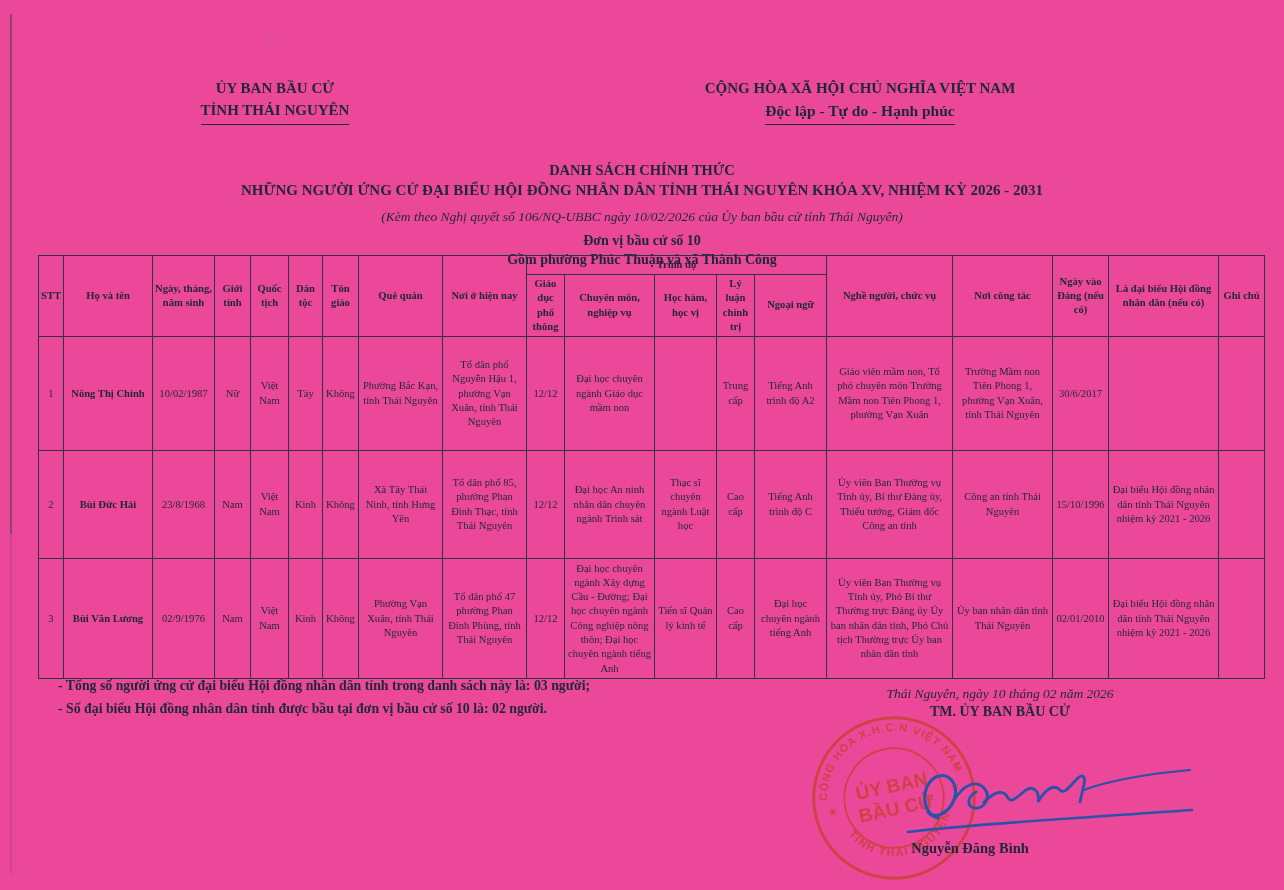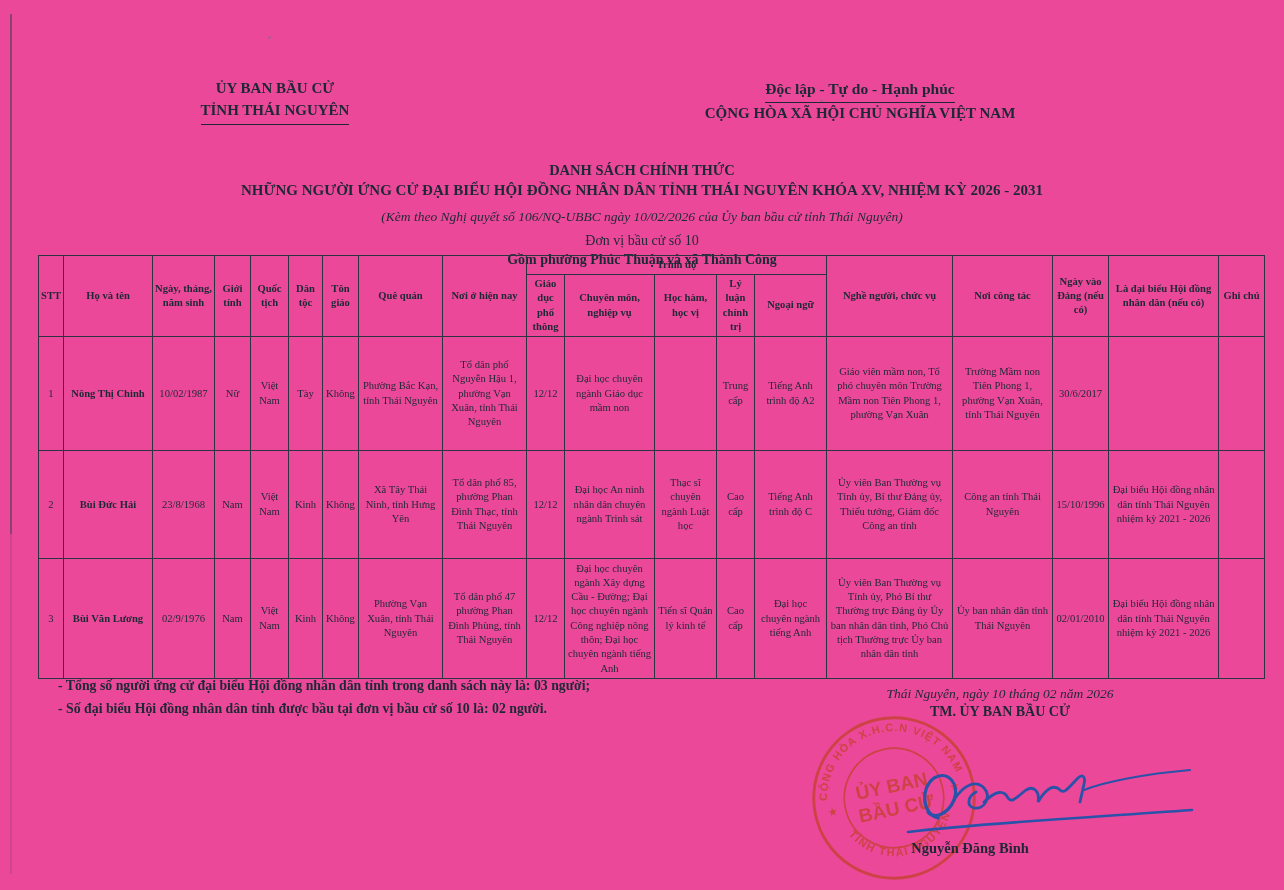--- a/index.html
+++ b/index.html
@@ -15,21 +15,21 @@
 
   .hdr-left{position:absolute;left:120px;top:78px;width:310px;text-align:center;font-weight:bold;font-size:15px;line-height:1.45;}
   .hdr-left .u{display:inline-block;border-bottom:1.6px solid #1d2836;padding-bottom:2px;}
   .hdr-right{position:absolute;left:650px;top:78px;width:420px;text-align:center;font-weight:bold;font-size:15px;line-height:1.45;}
   .hdr-right .u{display:inline-block;border-bottom:1.6px solid #1d2836;padding-bottom:2px;font-size:15.5px;}
 
   .title-block{position:absolute;left:0;top:146px;width:100%;text-align:center;}
   .t1{font-weight:bold;font-size:14.5px;margin:16px 0 3px 0;}
   .t2{font-weight:bold;font-size:15px;margin:0 0 10px 0;}
   .t3{font-style:italic;font-size:13.5px;margin:0 0 8px 0;font-family:Liberation Serif, serif;}
-  .t4{font-weight:normal;font-size:14px;margin:3px 0 3px 0;}
+  .t4{font-weight:bold;font-size:14px;margin:3px 0 3px 0;}
   .t5{font-weight:bold;font-size:14px;margin:0;}
 
   table.main{
     position:absolute;left:38px;top:255px;width:1210px;
     border-collapse:collapse;table-layout:fixed;
     font-size:10.6px;line-height:1.35;
   }
   table.main th,table.main td{
     border:1px solid #2b3542;vertical-align:middle;text-align:center;
     padding:2px 3px;word-wrap:break-word;
@@ -60,22 +60,22 @@
   <div class="edge-line2"></div>
   <div class="speck" style="left:268px;top:36px;"></div>
   <div class="speck" style="left:820px;top:100px;"></div>
 
   <div class="hdr-left">
     <div>ỦY BAN BẦU CỬ</div>
     <div><span class="u">TỈNH THÁI NGUYÊN</span></div>
   </div>
 
   <div class="hdr-right">
+    <div>CỘNG HÒA XÃ HỘI CHỦ NGHĨA VIỆT NAM</div>
     <div><span class="u">Độc lập - Tự do - Hạnh phúc</span></div>
-    <div>CỘNG HÒA XÃ HỘI CHỦ NGHĨA VIỆT NAM</div>
   </div>
 
   <div class="title-block">
     <div class="t1">DANH SÁCH CHÍNH THỨC</div>
     <div class="t2">NHỮNG NGƯỜI ỨNG CỬ ĐẠI BIỂU HỘI ĐỒNG NHÂN DÂN TỈNH THÁI NGUYÊN KHÓA XV, NHIỆM KỲ 2026 - 2031</div>
     <div class="t3">(Kèm theo Nghị quyết số 106/NQ-UBBC ngày 10/02/2026 của Ủy ban bầu cử tỉnh Thái Nguyên)</div>
     <div class="t4">Đơn vị bầu cử số 10</div>
     <div class="t5">Gồm phường Phúc Thuận và xã Thành Công</div>
   </div>
 

